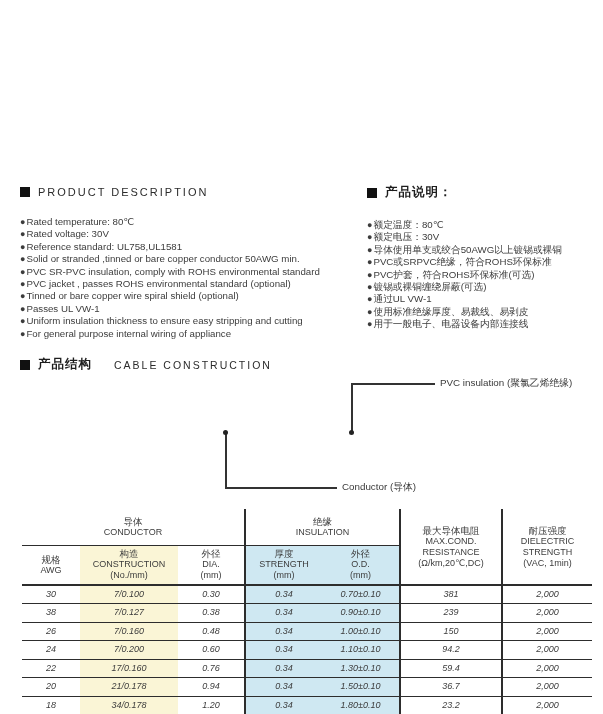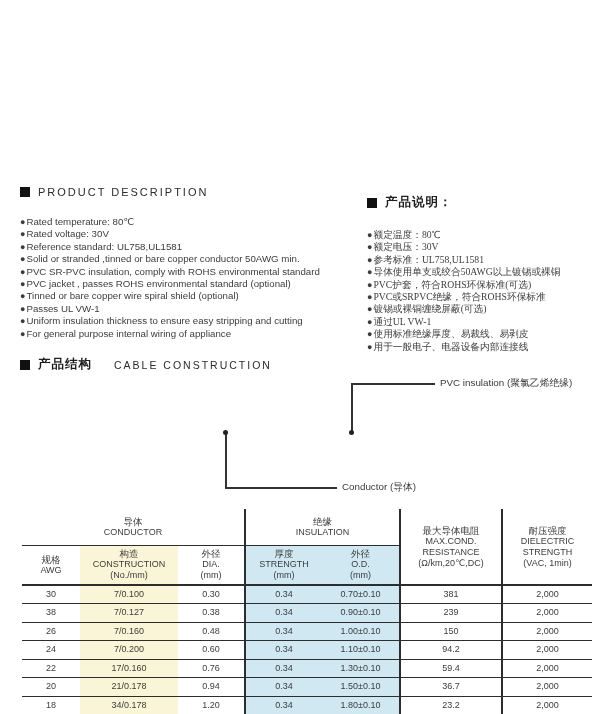--- a/index.html
+++ b/index.html
@@ -9,39 +9,39 @@
     font-family:"Liberation Sans","DejaVu Sans",sans-serif;
     color:#3a3a3a; overflow:hidden;border-radius:8px;
   }
   
   .sec-head { display:flex; align-items:center; gap:8px; }
   .sq { width:10px; height:10px; background:#111; flex:0 0 auto; }
   .head-en { font-size:11px; letter-spacing:2px; color:#2b2b2b; }
   .head-zh { font-size:12.5px; font-weight:bold; color:#1d1d1d; letter-spacing:1px; }
   
   .desc-en { position:absolute; left:20px; top:186px; width:346px; }
-  .desc-zh { position:absolute; left:367px; top:194px; width:232px;font-family:Liberation Serif, serif; }
+  .desc-zh { position:absolute; left:367px; top:184px; width:232px; }
   .blist { list-style:none; margin-top:18px; }
   .blist li { font-size:9.7px; line-height:12.4px; color:#3c3c3c; white-space:nowrap; }
   .blist .dot { margin-right:1px; font-size:9px; }
   
   .sec-construction { position:absolute; left:20px; top:356px; }
   .sec-construction .head-en { margin-left:14px; font-size:10.5px; }
   .diagram { position:absolute; left:0; top:375px; width:499px; height:133px;text-align:center; }
   .leader { position:absolute; background:#333; z-index:4; }
   .leader-dot { position:absolute; width:5px; height:5px; border-radius:50%; background:#222; z-index:5; }
   .diag-label { position:absolute; font-size:9.8px; color:#3a3a3a; white-space:nowrap; z-index:4; }
   
   .spec-table {
     position:absolute; left:22px; top:509px; width:570px;
     border-collapse:collapse; table-layout:fixed;
     font-size:9px; color:#3c3c3c; text-align:center;
   }
   .spec-table th { font-weight:normal; line-height:11px; vertical-align:middle; }
-  .spec-table td { line-height:11px; }
+  .spec-table td { line-height:11px;font-style:italic; }
   .spec-table .r-awg  { width:58px; }
   .spec-table .r-con  { width:98px; }
   .spec-table .r-dia  { width:67px; }
   .spec-table .r-thk  { width:77px; }
   .spec-table .r-od   { width:78px; }
   .spec-table .r-res  { width:102px; }
   .spec-table .r-die  { width:90px; }
   .grp-row th { height:36px; }
   .sub-row th { height:40px; }
   .data-row td { height:18.5px; }
@@ -78,24 +78,23 @@
   </div>
 
   <div class="desc-zh">
     <div class="sec-head">
       <span class="sq"></span>
       <span class="head-zh">产品说明：</span>
     </div>
     <ul class="blist">
       <li><span class="dot">●</span><span>额定温度：80℃</span></li>
       <li><span class="dot">●</span><span>额定电压：30V</span></li>
-      <li><span class="dot">●</span><span>参考标准：UL758,UL1581</span></li>
       <li><span class="dot">●</span><span>导体使用单支或绞合50AWG以上镀锡或裸铜</span></li>
+      <li><span class="dot">●</span><span>PVC或SRPVC绝缘，符合ROHS环保标准</span></li>
       <li><span class="dot">●</span><span>PVC护套，符合ROHS环保标准(可选)</span></li>
-      <li><span class="dot">●</span><span>PVC或SRPVC绝缘，符合ROHS环保标准</span></li>
       <li><span class="dot">●</span><span>镀锡或裸铜缠绕屏蔽(可选)</span></li>
       <li><span class="dot">●</span><span>通过UL VW-1</span></li>
       <li><span class="dot">●</span><span>使用标准绝缘厚度、易裁线、易剥皮</span></li>
       <li><span class="dot">●</span><span>用于一般电子、电器设备内部连接线</span></li>
     </ul>
   </div>
 
   <div class="sec-head sec-construction">
     <span class="sq"></span>
     <span class="head-zh">产品结构</span>

